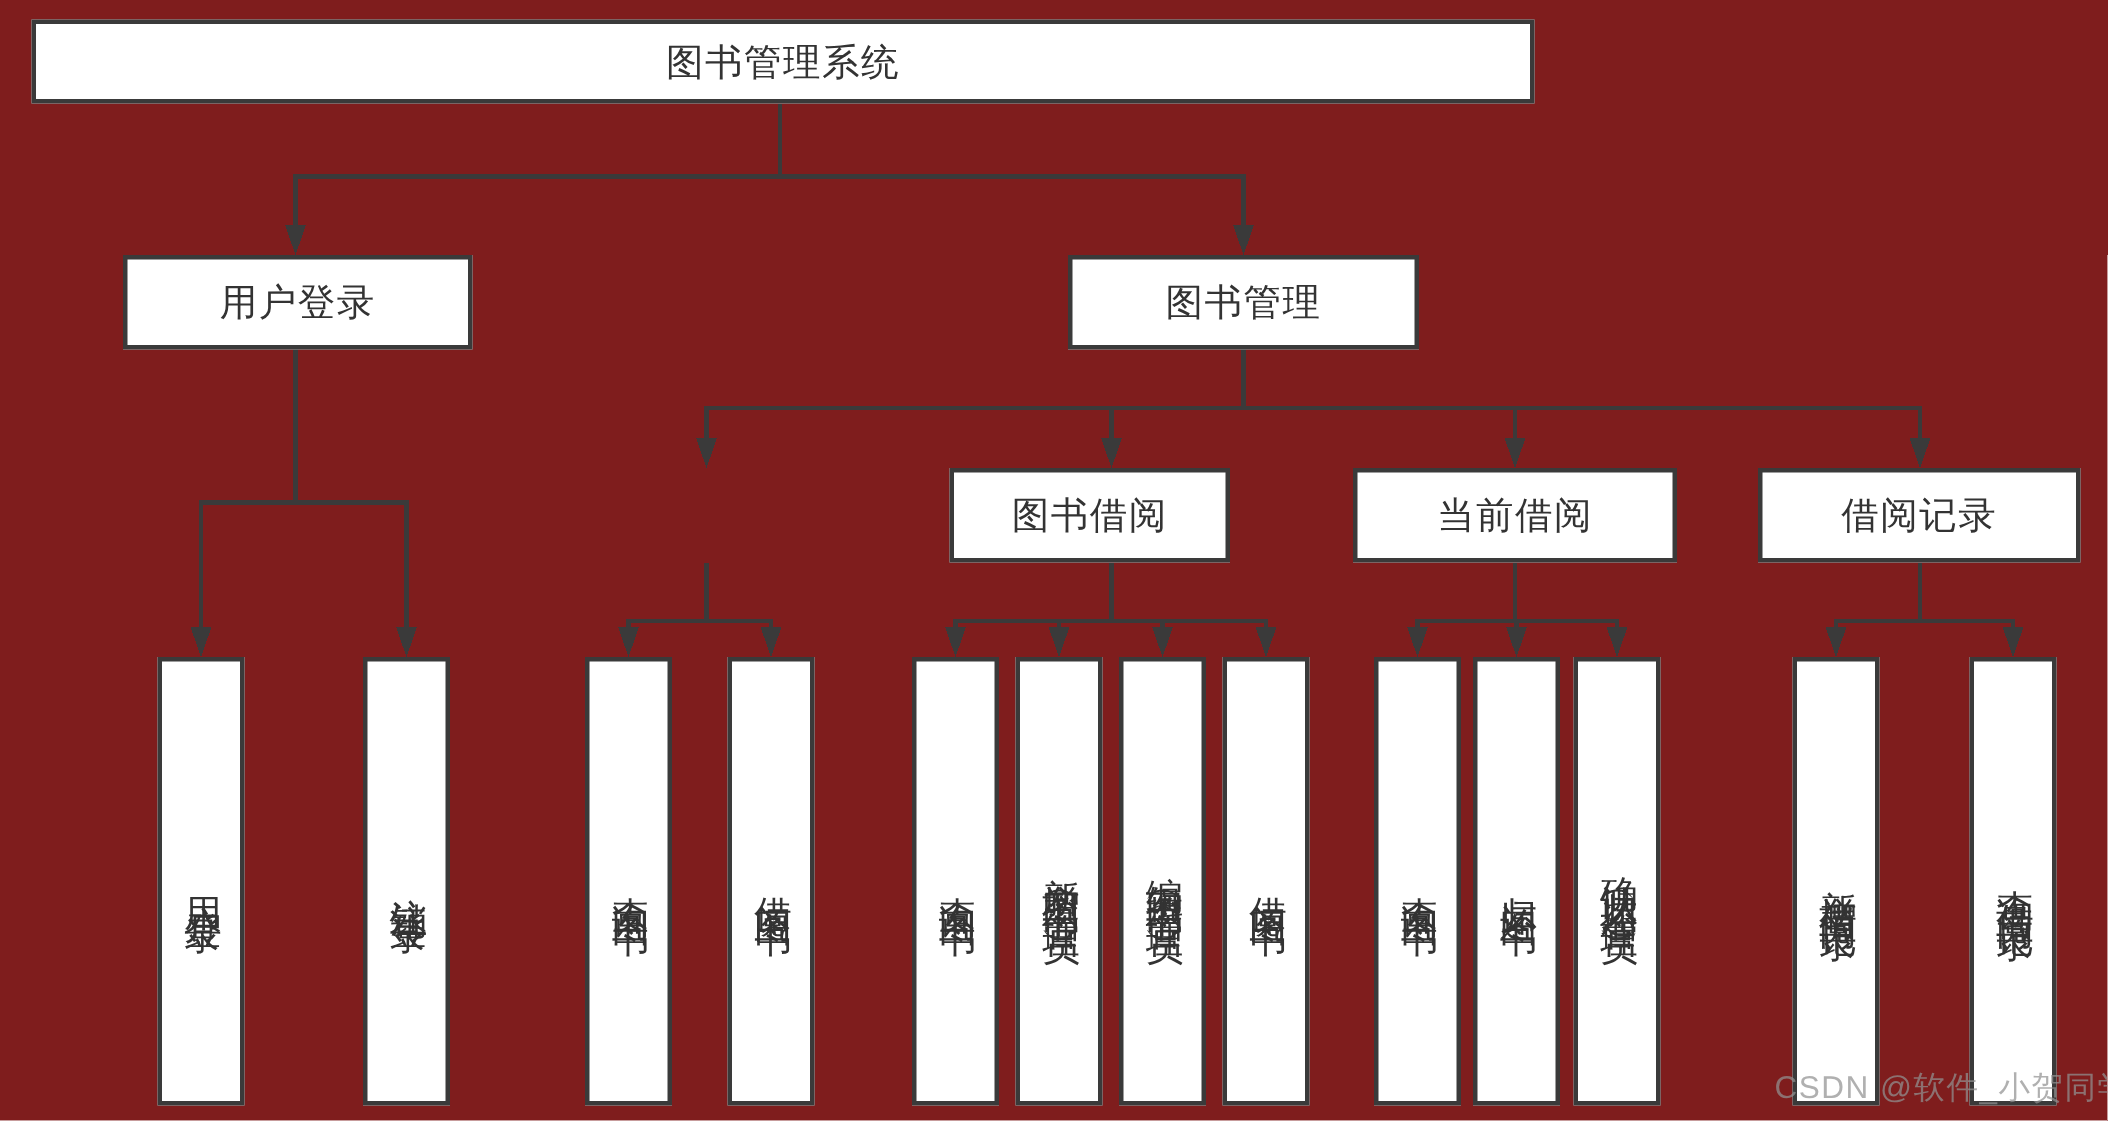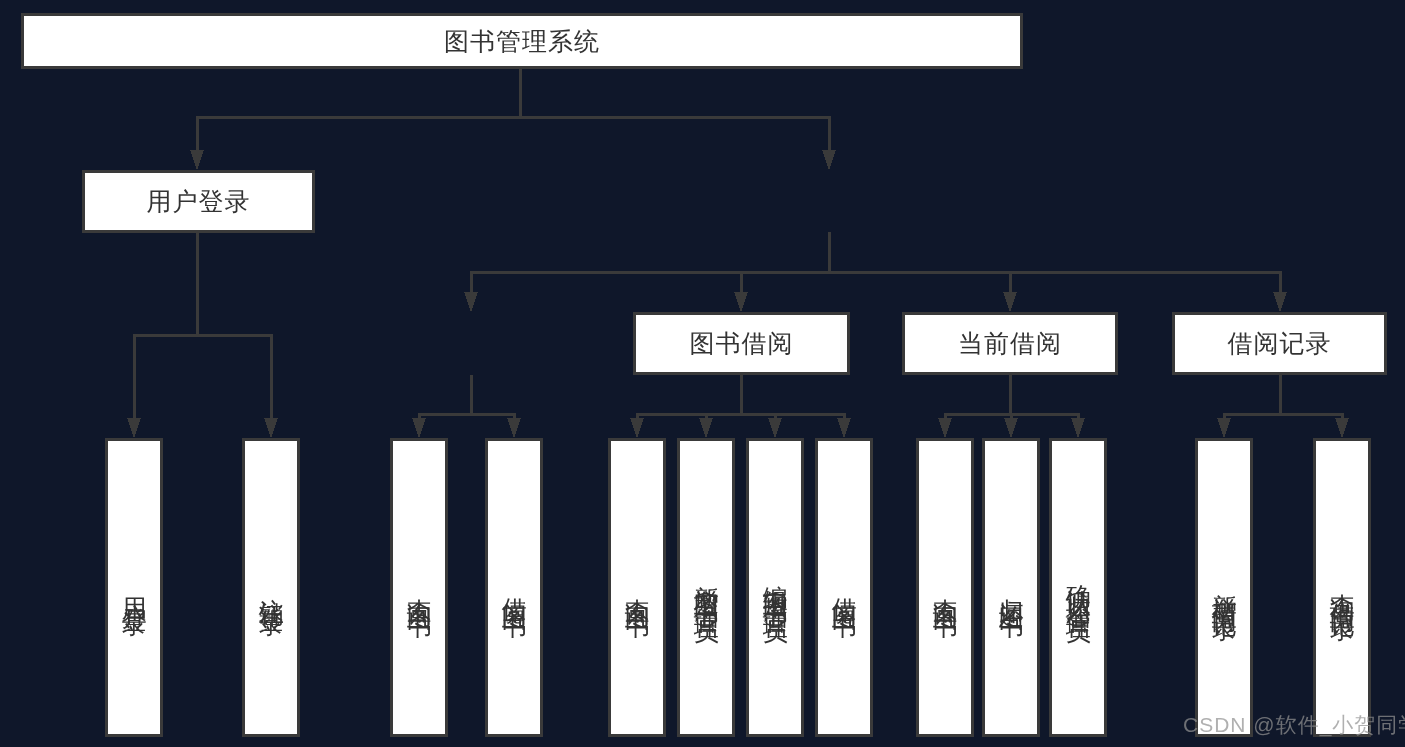--- a/index.html
+++ b/index.html
@@ -4,21 +4,21 @@
 <style>
   html, body {
     margin: 0;
     padding: 0;
     background: #ffffff;
   }
   .canvas {
     position: relative;
     width: 1405px;
     height: 747px;
-    background: #0f172a;
+    background: #7f1d1d;
     font-family: "Liberation Sans", "DejaVu Sans", sans-serif;
     overflow: hidden;
   }
   .connectors {
     position: absolute;
     left: 0;
     top: 0;
     width: 1405px;
     height: 747px;
   }
@@ -126,22 +126,25 @@
     </g>
   </svg>
 
   <div class="box hbox" style="left:21px;top:13px;width:1002px;height:56px">
     <span>图书管理系统</span>
   </div>
 
   <div class="box hbox" style="left:82px;top:170px;width:233px;height:63px">
     <span>用户登录</span>
   </div>
+  <div class="box hbox" style="left:712px;top:170px;width:234px;height:63px">
+    <span>图书管理</span>
+  </div>
 
-  <div class="box hbox" style="left:633px;top:312px;width:217px;height:63px">
+  <div class="box hbox" style="left:633px;top:312px;width:187px;height:63px">
     <span>图书借阅</span>
   </div>
   <div class="box hbox" style="left:902px;top:312px;width:216px;height:63px">
     <span>当前借阅</span>
   </div>
   <div class="box hbox" style="left:1172px;top:312px;width:215px;height:63px">
     <span>借阅记录</span>
   </div>
 
   <div class="box vbox" style="left:105px;top:438px;width:58px;height:299px">

